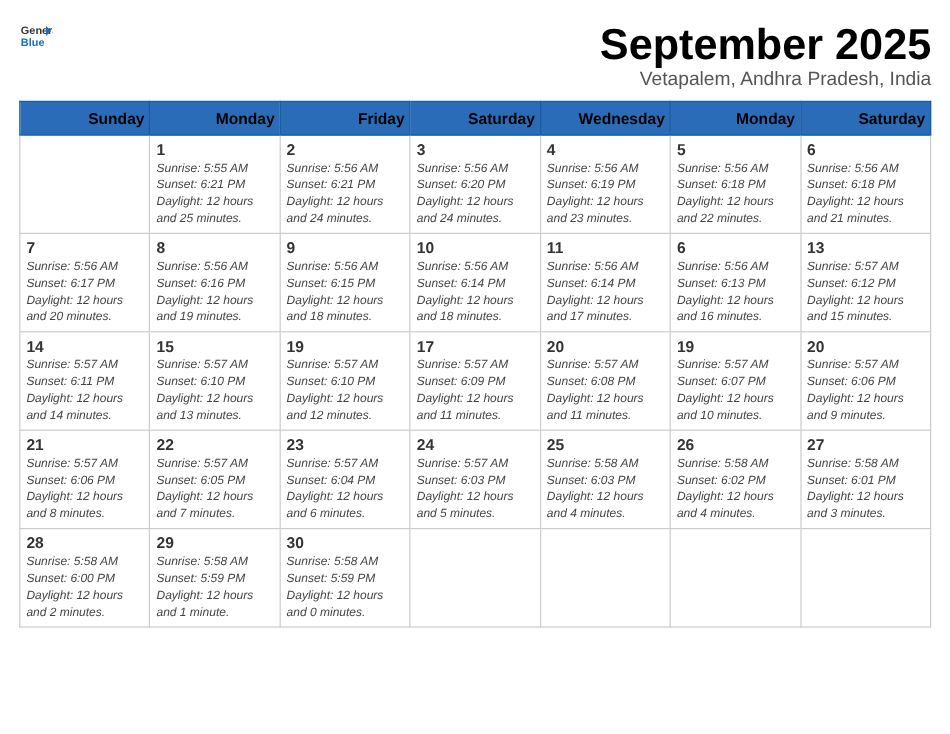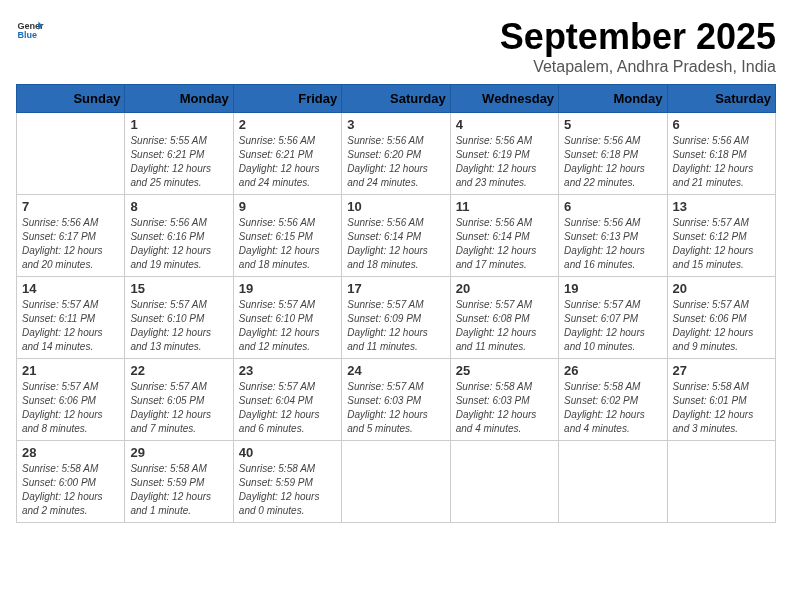--- a/index.html
+++ b/index.html
@@ -283,21 +283,21 @@
           Sunrise: 5:58 AM<br>Sunset: 6:00 PM<br>Daylight: 12 hours and 2 minutes.
         </div>
       </td>
         <td>
         <span class="cell-date">29</span>
         <div class="cell-info">
           Sunrise: 5:58 AM<br>Sunset: 5:59 PM<br>Daylight: 12 hours and 1 minute.
         </div>
       </td>
         <td>
-        <span class="cell-date">40</span>
+        <span class="cell-date">30</span>
         <div class="cell-info">
           Sunrise: 5:58 AM<br>Sunset: 5:59 PM<br>Daylight: 12 hours and 0 minutes.
         </div>
       </td>
         <td class="empty-cell"></td>
         <td class="empty-cell"></td>
         <td class="empty-cell"></td>
         <td class="empty-cell"></td>
       </tr>
     </tbody>

